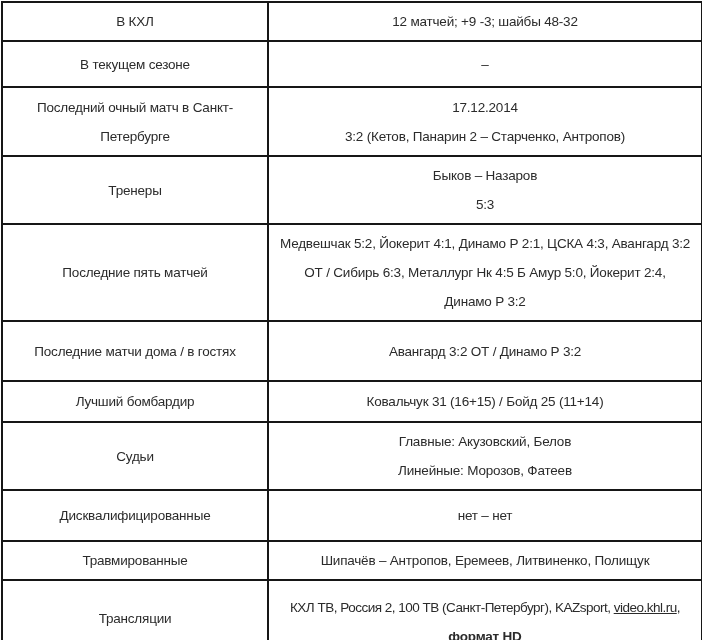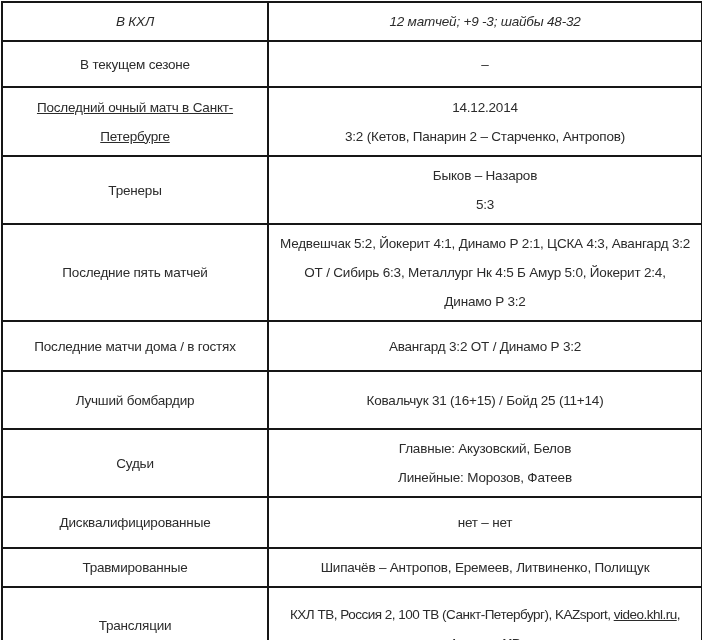--- a/index.html
+++ b/index.html
@@ -26,34 +26,34 @@
     vertical-align: middle;
     text-align: center;
     padding: 4px 9px;
     line-height: 29px;
     overflow: hidden;
   }
   col.c-label { width: 266px; }
   col.c-value { width: 434px; }
 
   
-  tr:nth-child(1)  { height: 36px; font-style: italic; }
+  tr:nth-child(1)  { height: 36px; }
   tr:nth-child(2)  { height: 46px; padding-left: 17px; }
   tr:nth-child(3)  { height: 69px; }
   tr:nth-child(4)  { height: 67px; }
   tr:nth-child(5)  { height: 93px; }
-  tr:nth-child(6)  { height: 50px; margin-top: 35px; }
-  tr:nth-child(7)  { height: 58px; }
+  tr:nth-child(6)  { height: 60px; margin-top: 35px; }
+  tr:nth-child(7)  { height: 41px; }
   tr:nth-child(8)  { height: 58px; }
   tr:nth-child(9)  { height: 51px; }
   tr:nth-child(10) { height: 28px; }
   tr:nth-child(11) { height: 68px; }
 
   .line { white-space: nowrap; }
-  .wrap { white-space: normal; text-decoration: underline; }
+  .wrap { white-space: normal; }
   .tight { letter-spacing: -0.5px; margin-top: 8px; }
   .bold { font-weight: bold; }
   a.cell-link {
     color: inherit;
     text-decoration: underline;
     cursor: pointer;
   }
 </style>
 </head>
 <body>
@@ -68,21 +68,21 @@
       <td>В КХЛ</td>
       <td>12 матчей; +9 -3; шайбы 48-32</td>
     </tr>
     <tr>
       <td>В текущем сезоне</td>
       <td>–</td>
     </tr>
     <tr>
       <td class="wrap">Последний очный матч в Санкт-Петербурге</td>
       <td>
-        <div class="line">14.12.2014</div>
+        <div class="line">17.12.2014</div>
         <div class="line">3:2 (Кетов, Панарин 2 – Старченко, Антропов)</div>
       </td>
     </tr>
     <tr>
       <td>Тренеры</td>
       <td>
         <div class="line">Быков – Назаров</div>
         <div class="line">5:3</div>
       </td>
     </tr>

